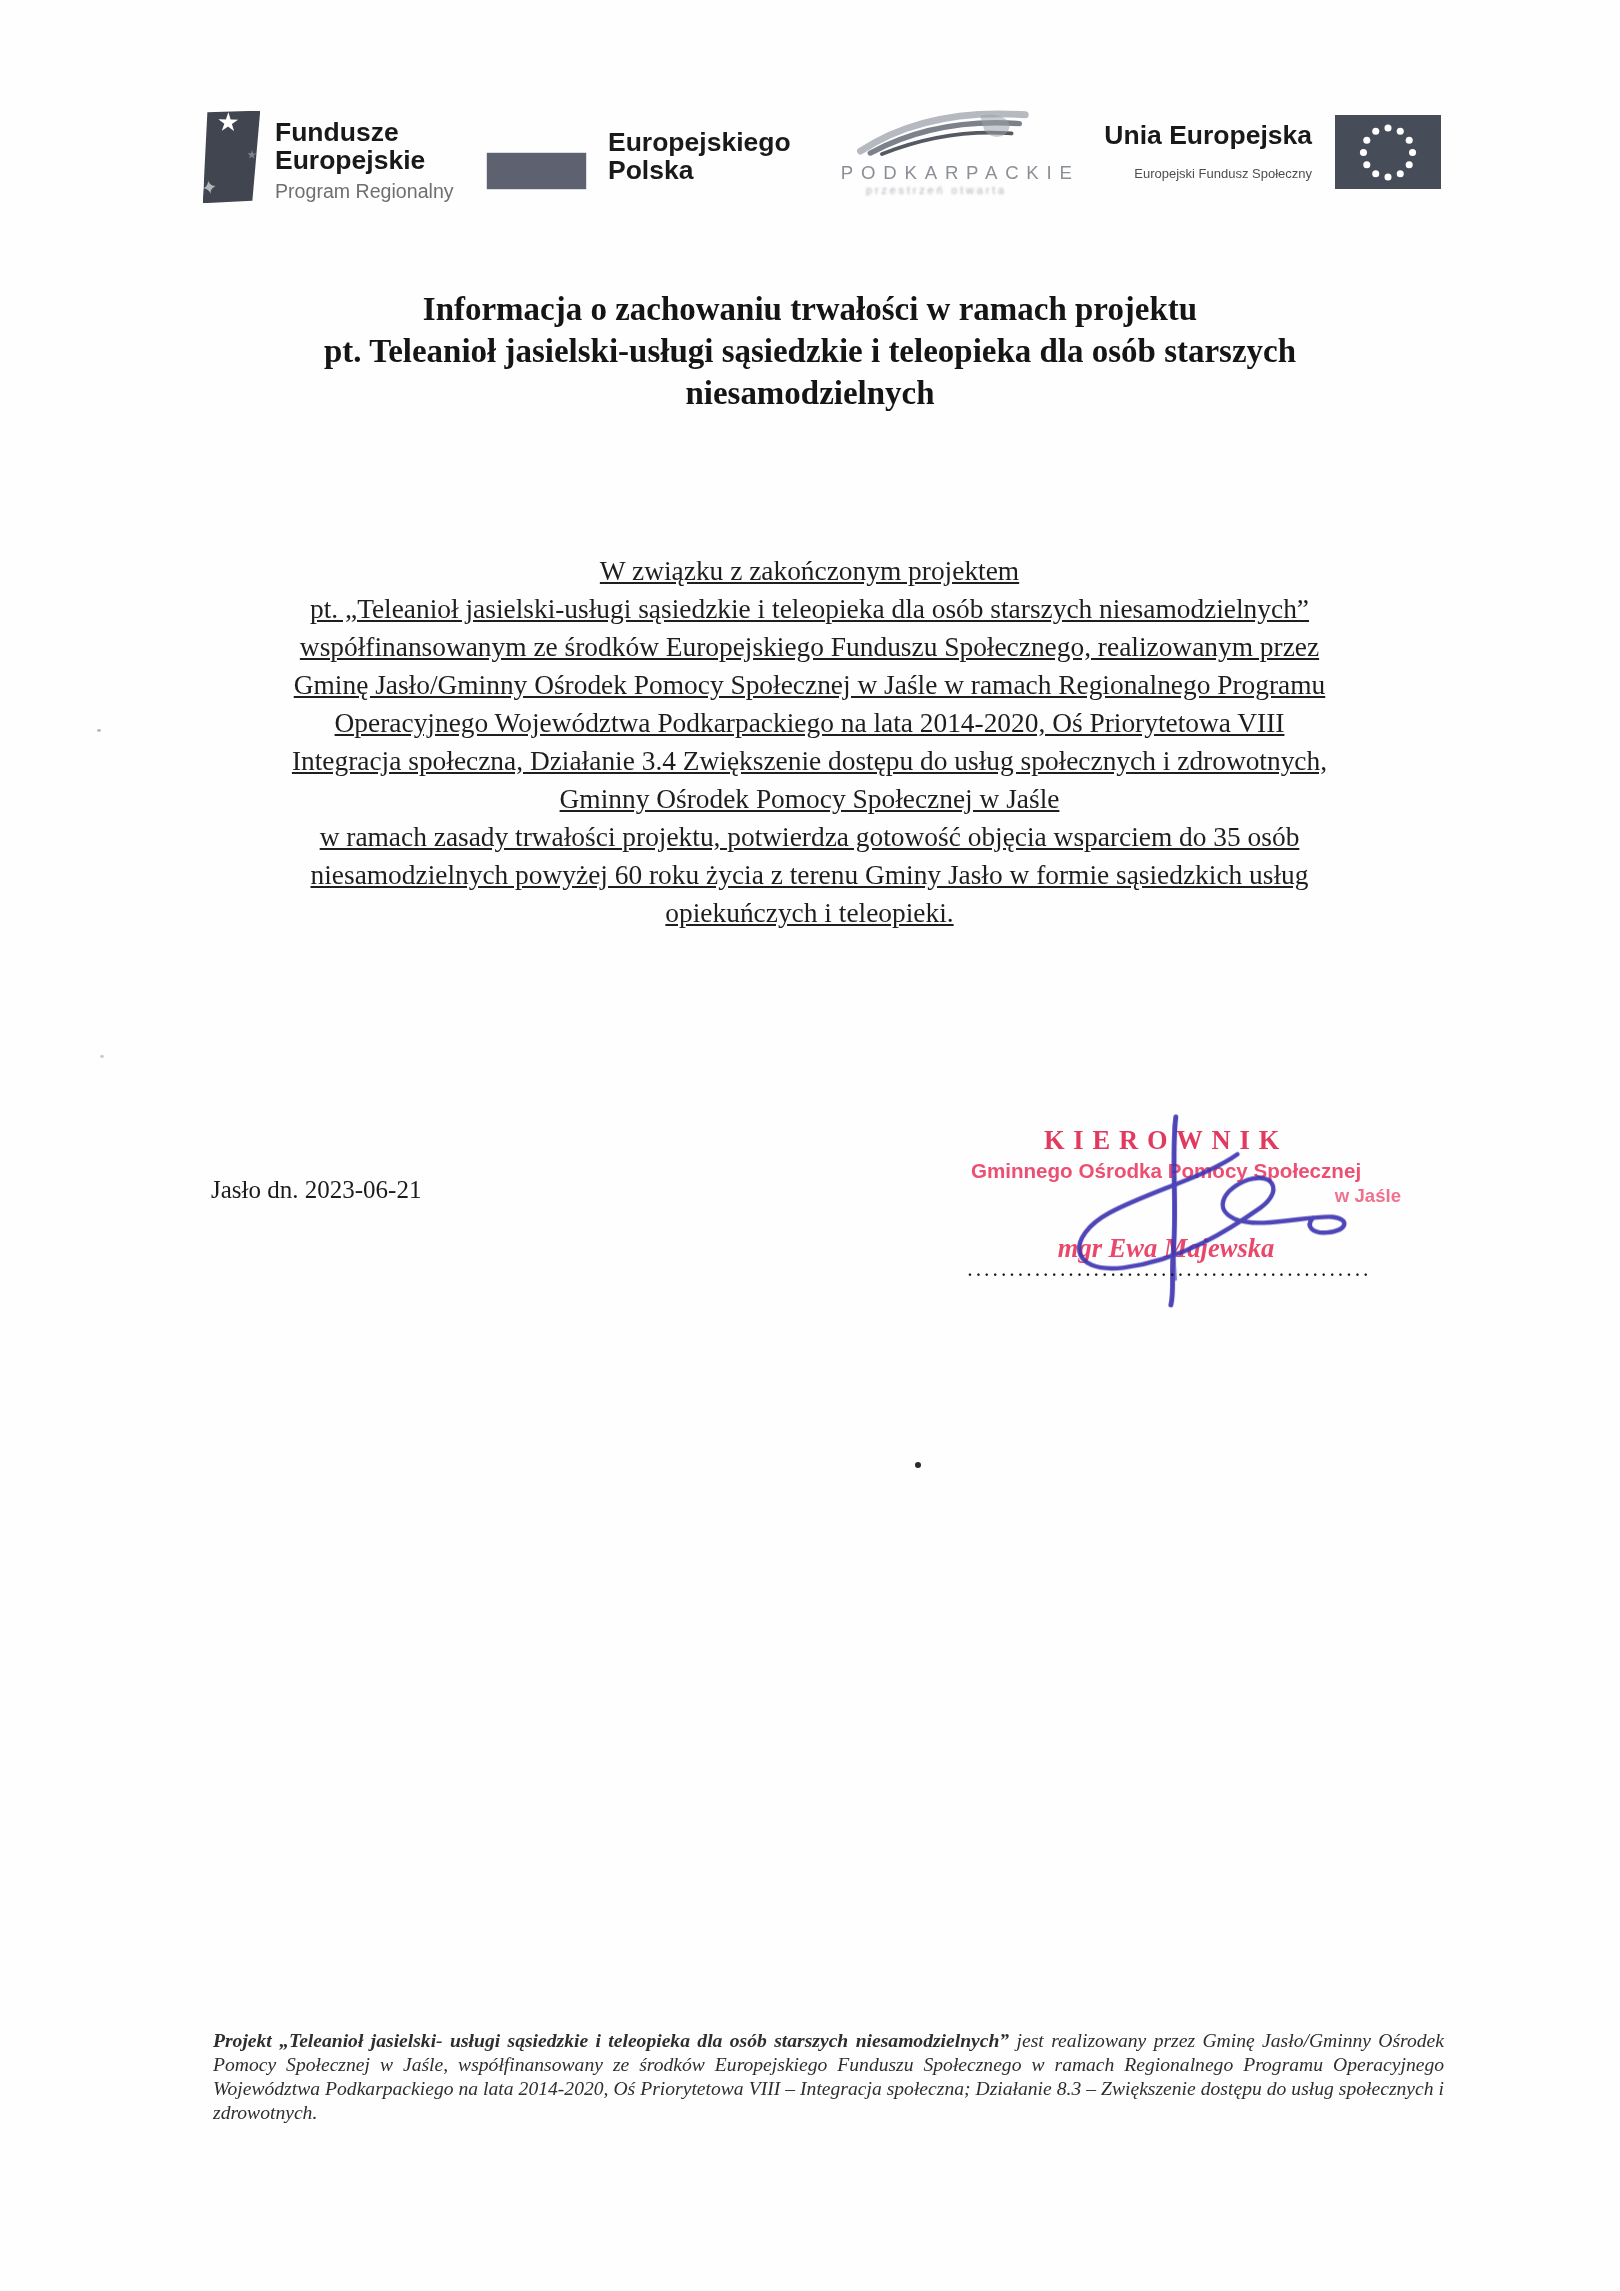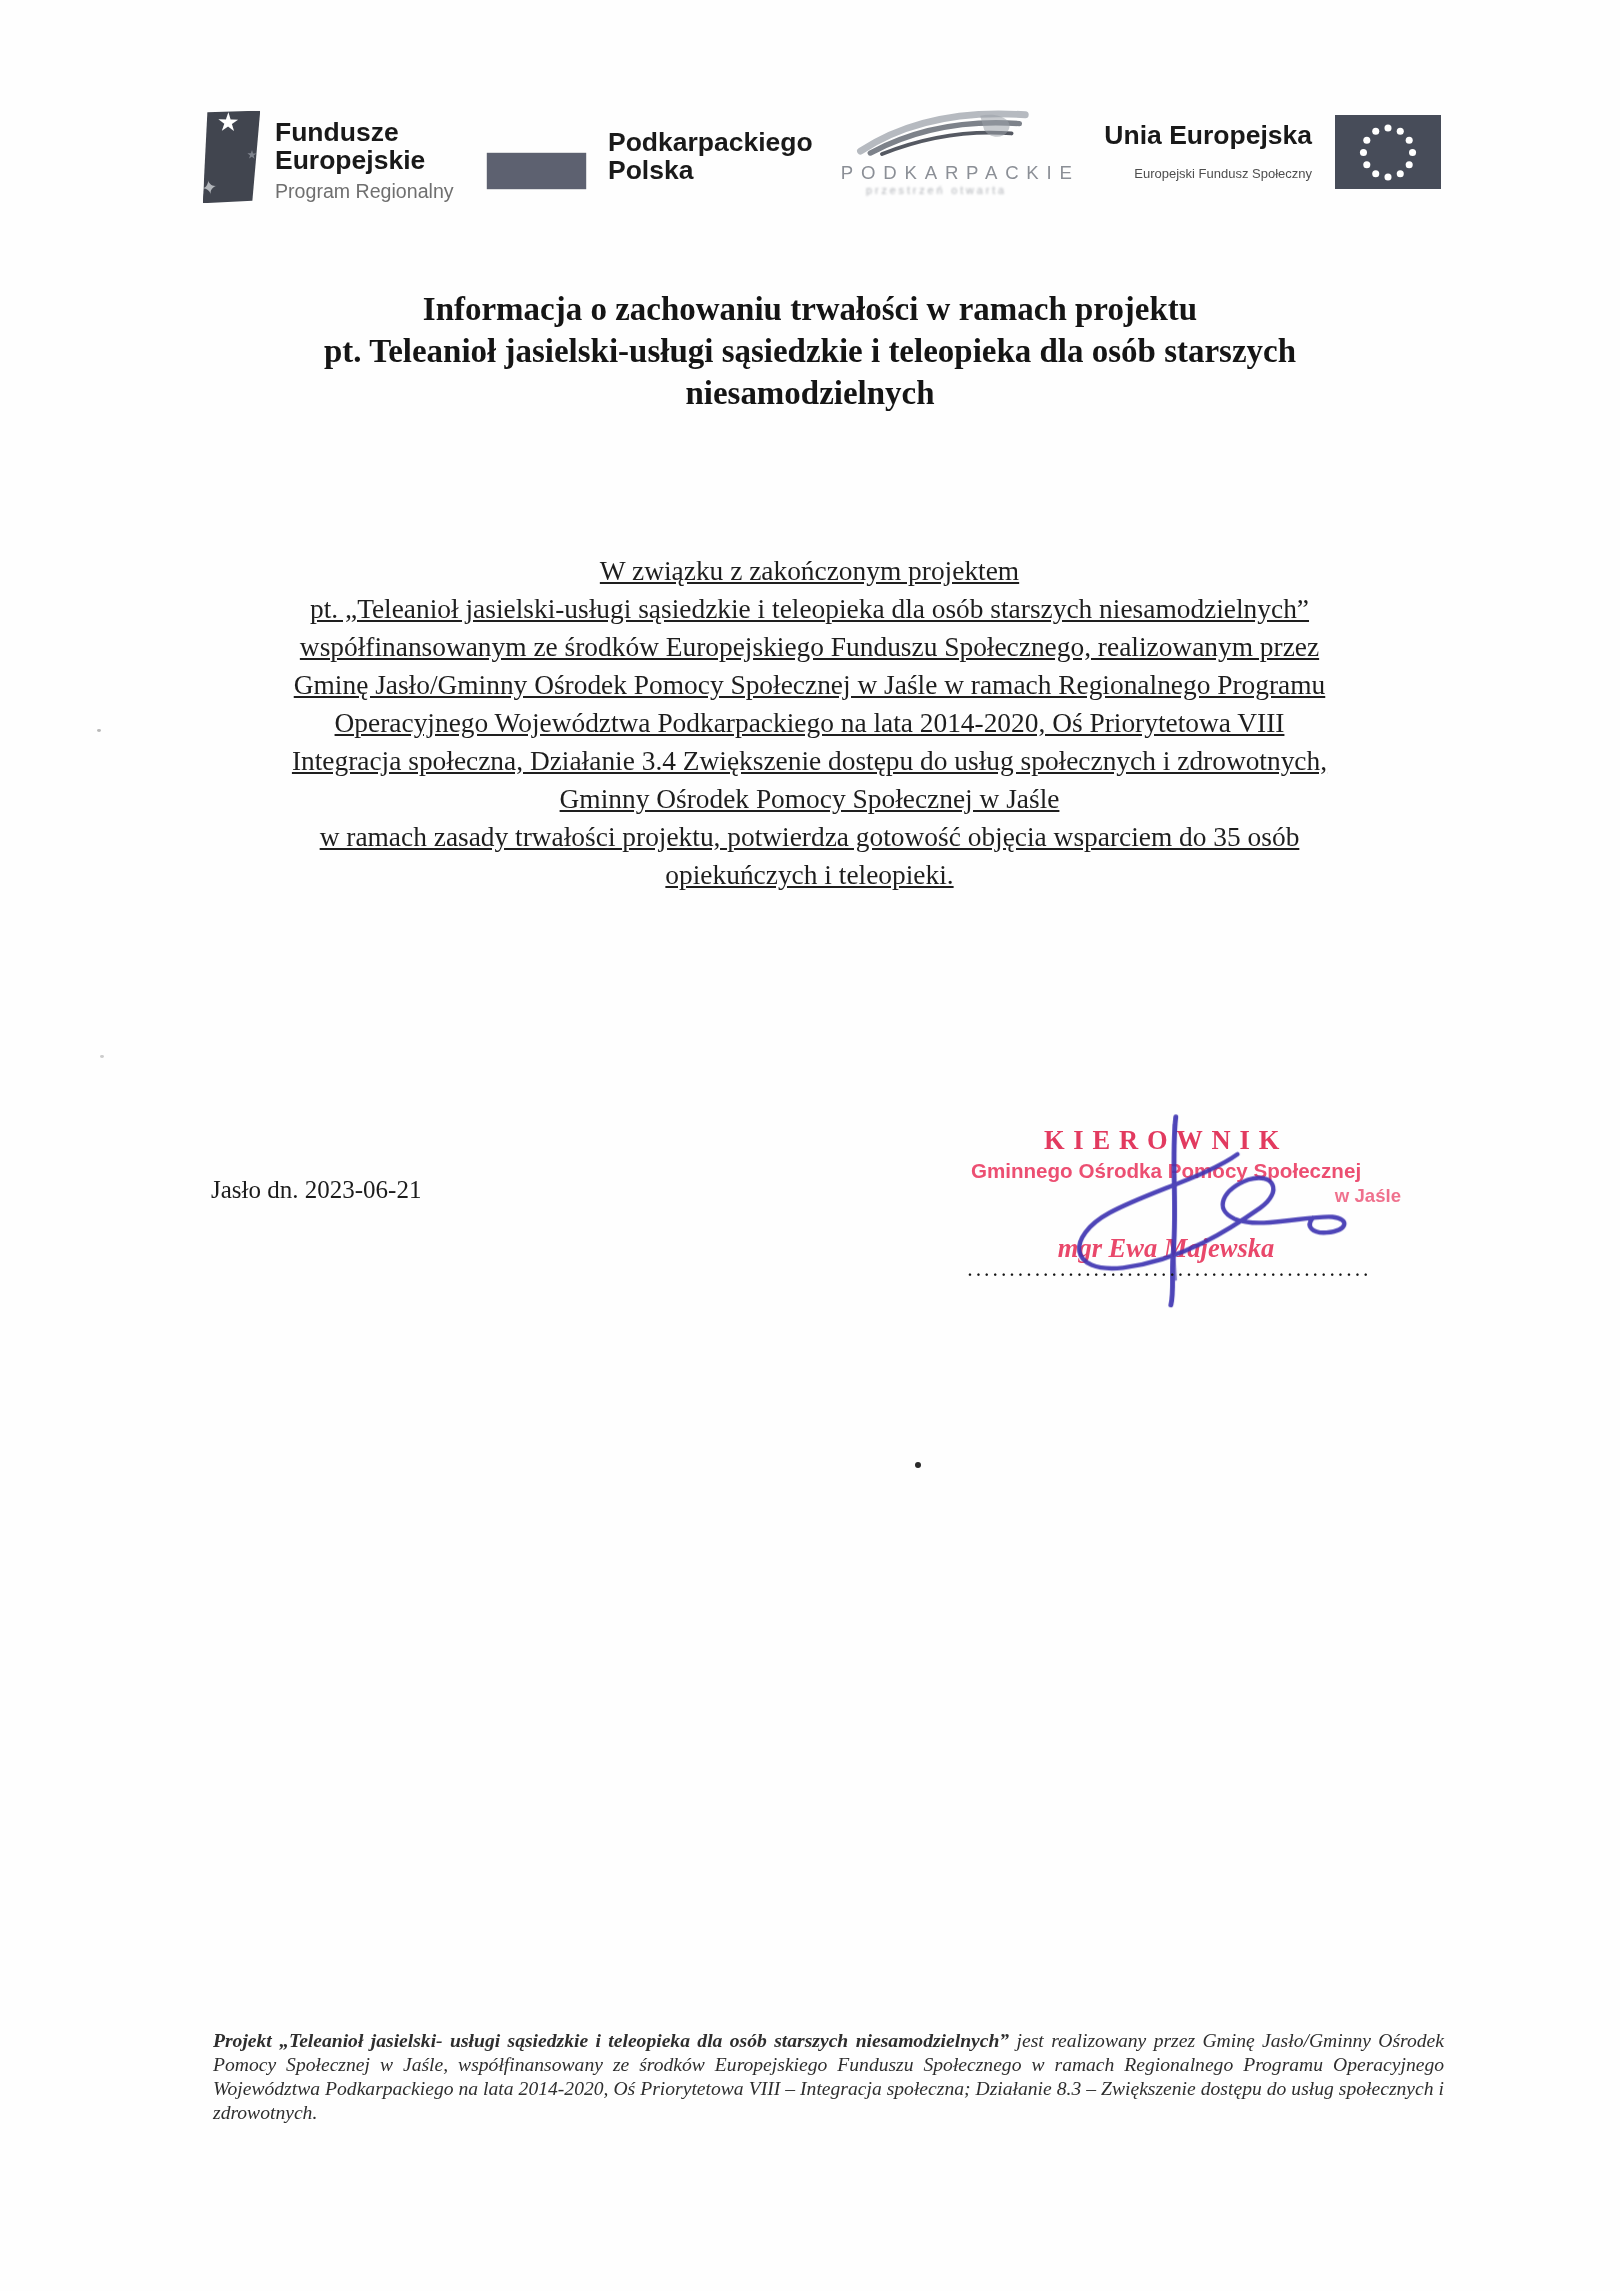--- a/index.html
+++ b/index.html
@@ -100,21 +100,21 @@
       <span class="star-dim">★</span>
     </div>
     <div class="fe-text">
       <div class="big">Fundusze</div>
       <div class="big">Europejskie</div>
       <div class="sub">Program Regionalny</div>
     </div>
 
     <div class="pl-flag"></div>
     <div class="pl-text">
-      <div>Podkarpackiego</div>
+      <div>Europejskiego</div>
       <div>Polska</div>
     </div>
 
     <div class="pk">
       <svg width="206" height="54" viewBox="0 0 210 55">
         <path d="M28,50 Q95,6 196,13" stroke="#b6bac0" stroke-width="7" fill="none" stroke-linecap="round"></path>
         <path d="M38,52 Q105,16 190,22" stroke="#7d828a" stroke-width="5.5" fill="none" stroke-linecap="round"></path>
         <path d="M50,53 Q115,27 182,32" stroke="#555962" stroke-width="4" fill="none" stroke-linecap="round"></path>
         <path d="M150,14 C168,10 186,18 178,30 C172,39 158,36 154,28" fill="#9aa0a8" opacity=".55"></path>
       </svg>
@@ -154,20 +154,21 @@
 
   <div class="body-block">
     <div>W związku z zakończonym projektem</div>
     <div>pt. „Teleanioł jasielski-usługi sąsiedzkie i teleopieka dla osób starszych niesamodzielnych”</div>
     <div>współfinansowanym ze środków Europejskiego Funduszu Społecznego, realizowanym przez</div>
     <div>Gminę Jasło/Gminny Ośrodek Pomocy Społecznej w Jaśle w ramach Regionalnego Programu</div>
     <div>Operacyjnego Województwa Podkarpackiego na lata 2014-2020, Oś Priorytetowa VIII</div>
     <div>Integracja społeczna, Działanie 3.4 Zwiększenie dostępu do usług społecznych i zdrowotnych,</div>
     <div>Gminny Ośrodek Pomocy Społecznej w Jaśle</div>
     <div>w ramach zasady trwałości projektu, potwierdza gotowość objęcia wsparciem do 35 osób</div>
+    <div>niesamodzielnych  powyżej 60 roku życia  z terenu Gminy Jasło w formie sąsiedzkich usług</div>
     <div>opiekuńczych i teleopieki.</div>
   </div>
 
   <div class="date-line">Jasło dn. 2023-06-21</div>
 
   <div class="stamp-role">KIEROWNIK</div>
   <div class="stamp-org">Gminnego Ośrodka Pomocy Społecznej</div>
   <div class="stamp-place">w Jaśle</div>
   <div class="stamp-signee">mgr Ewa Majewska</div>
 

